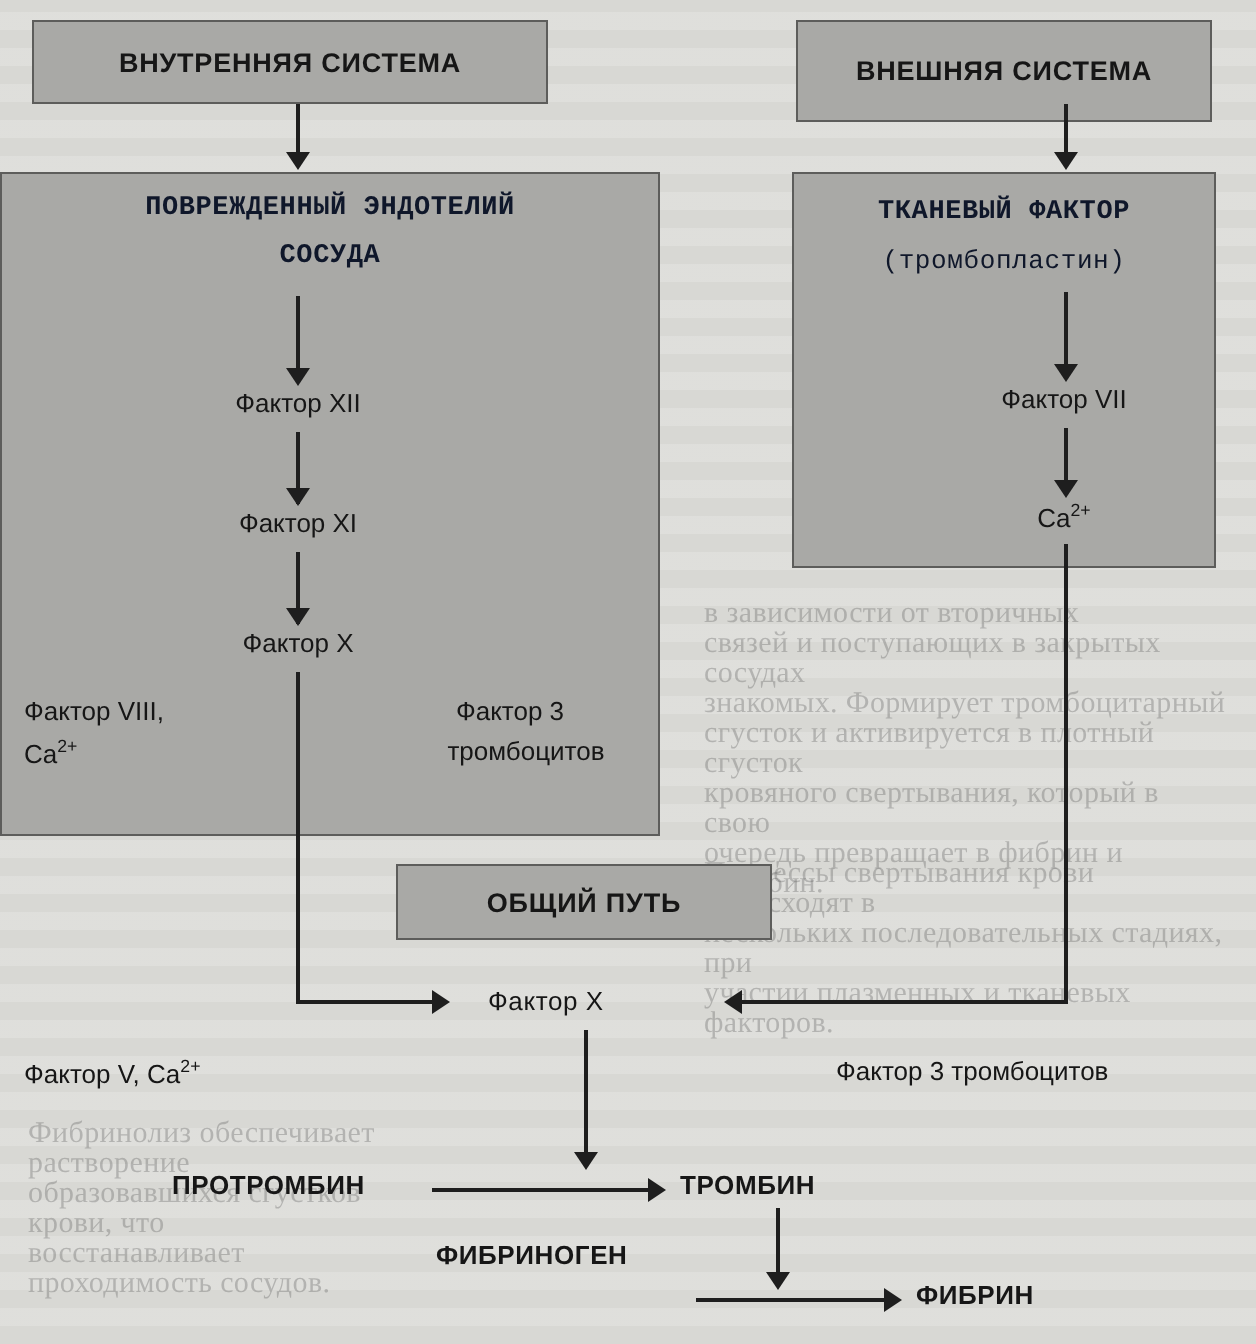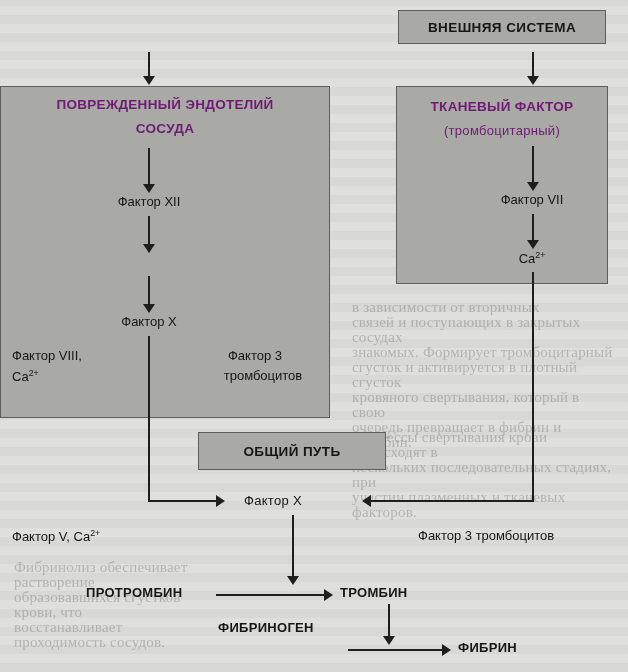--- a/index.html
+++ b/index.html
@@ -61,22 +61,23 @@
     border: 1px solid #5d5d5b;
     box-sizing: border-box;
   }
   .panel-title {
     position: absolute;
     width: 100%;
     text-align: center;
     font-weight: bold;
     font-size: 13.5px;
     letter-spacing: 0.3px;
-    color: #701a75;
+    color: #0f172a;
     line-height: 18px;
+    font-family: Liberation Mono, monospace;
   }
   .label {
     position: absolute;
     font-size: 13px;
     color: #161616;
     white-space: nowrap;
   }
   .label.center {
     text-align: center;
   }
@@ -136,22 +137,25 @@
 сгусток и активируется в плотный сгусток
 кровяного свертывания, который в свою
 очередь превращает в фибрин и тромбин.</div>
   <div class="ghost-text" style="left:352px; top:430px; width:262px;">Процессы свертывания крови происходят в
 нескольких последовательных стадиях, при
 участии плазменных и тканевых факторов.</div>
   <div class="ghost-text" style="left:14px; top:560px; width:190px;">Фибринолиз обеспечивает растворение
 образовавшихся сгустков крови, что
 восстанавливает проходимость сосудов.</div>
 
-
-  <div class="box" style="left:398px; top:10px; width:208px; height:34px;">
+  <div class="box" style="left:16px; top:10px; width:258px; height:42px;">
+    <span>ВНУТРЕННЯЯ СИСТЕМА</span>
+  </div>
+
+  <div class="box" style="left:398px; top:10px; width:208px; height:51px;">
     <span>ВНЕШНЯЯ СИСТЕМА</span>
   </div>
 
   <div class="vline" style="left:148px; top:52px; height:28px;"></div>
   <div class="arrow-down" style="left:143px; top:76px;"></div>
 
   <div class="vline" style="left:532px; top:52px; height:28px;"></div>
   <div class="arrow-down" style="left:527px; top:76px;"></div>
 
   <div class="panel" style="left:0px; top:86px; width:330px; height:332px;">
@@ -161,41 +165,42 @@
   <div class="panel-title" style="left:0px; top:120px; width:330px;">СОСУДА</div>
 
   <div class="vline" style="left:148px; top:148px; height:40px;"></div>
   <div class="arrow-down" style="left:143px; top:184px;"></div>
 
   <div class="label center" style="left:49px; top:194px; width:200px;">Фактор XII</div>
 
   <div class="vline" style="left:148px; top:216px; height:36px;"></div>
   <div class="arrow-down" style="left:143px; top:244px;"></div>
 
+  <div class="label center" style="left:49px; top:254px; width:200px;">Фактор XI</div>
 
   <div class="vline" style="left:148px; top:276px; height:36px;"></div>
   <div class="arrow-down" style="left:143px; top:304px;"></div>
 
   <div class="label center" style="left:49px; top:314px; width:200px;">Фактор X</div>
 
   <div class="label" style="left:12px; top:348px;">Фактор VIII,</div>
   <div class="label" style="left:12px; top:368px;">Ca<sup>2+</sup></div>
 
   <div class="label center" style="left:190px; top:348px; width:130px;">Фактор 3</div>
   <div class="label center" style="left:198px; top:368px; width:130px;">тромбоцитов</div>
 
   <div class="vline" style="left:148px; top:336px; height:165px;"></div>
   <div class="hline" style="left:148px; top:500px; width:70px;"></div>
   <div class="arrow-right" style="left:216px; top:495px;"></div>
 
   <div class="panel" style="left:396px; top:86px; width:212px; height:198px;">
   </div>
 
   <div class="panel-title" style="left:396px; top:98px; width:212px;">ТКАНЕВЫЙ ФАКТОР</div>
-  <div class="panel-title" style="left:396px; top:122px; width:212px; font-weight:normal; font-size:13px;">(тромбоцитарный)</div>
+  <div class="panel-title" style="left:396px; top:122px; width:212px; font-weight:normal; font-size:13px;">(тромбопластин)</div>
 
   <div class="vline" style="left:532px; top:146px; height:42px;"></div>
   <div class="arrow-down" style="left:527px; top:182px;"></div>
 
   <div class="label center" style="left:432px; top:192px; width:200px;">Фактор VII</div>
 
   <div class="vline" style="left:532px; top:214px; height:32px;"></div>
   <div class="arrow-down" style="left:527px; top:240px;"></div>
 
   <div class="label center" style="left:432px; top:250px; width:200px;">Ca<sup>2+</sup></div>

